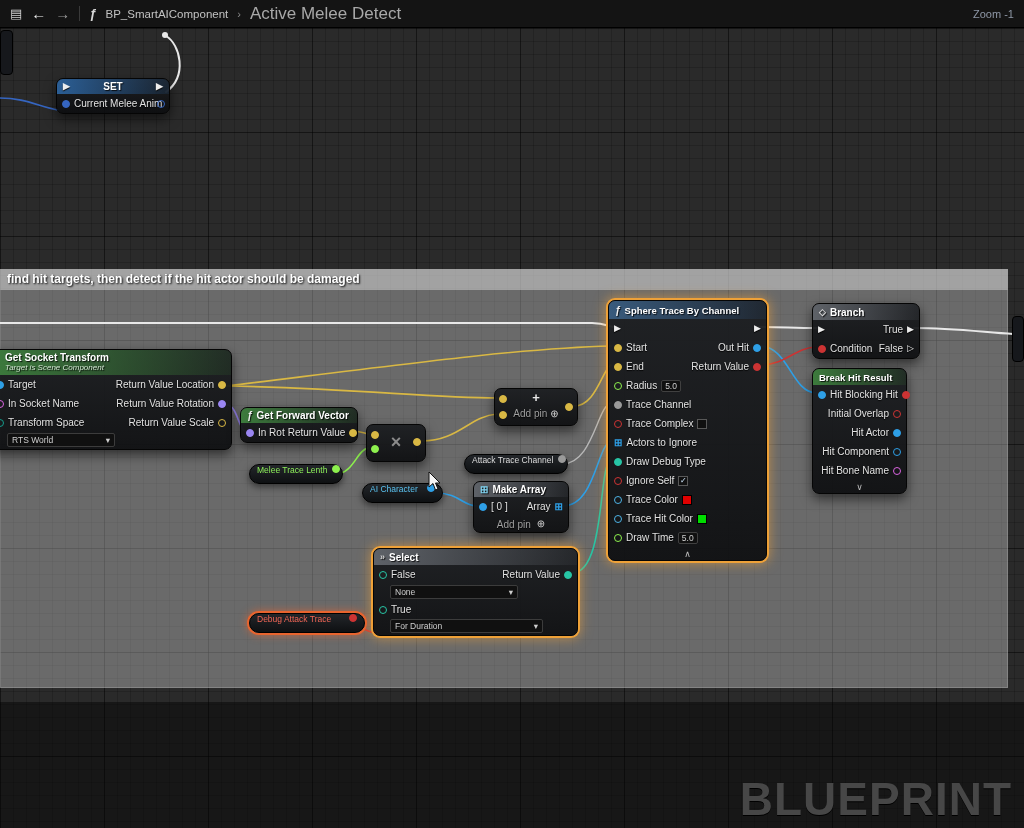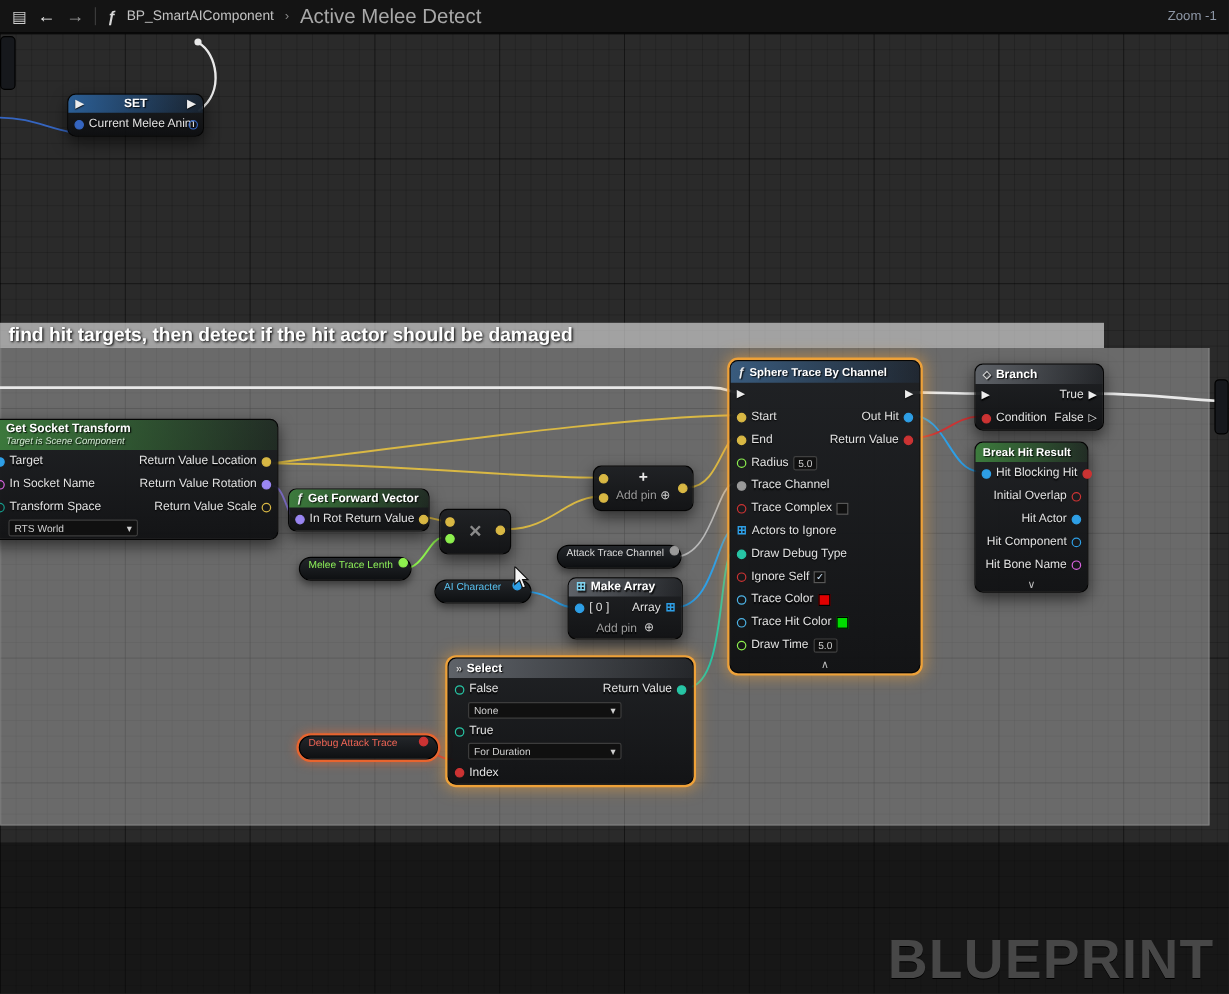--- a/index.html
+++ b/index.html
@@ -24,22 +24,22 @@
     background-image:
       linear-gradient(rgba(0,0,0,.40) 1px,transparent 1px),
       linear-gradient(90deg,rgba(0,0,0,.40) 1px,transparent 1px),
       linear-gradient(rgba(0,0,0,.16) 1px,transparent 1px),
       linear-gradient(90deg,rgba(0,0,0,.16) 1px,transparent 1px);
     background-size:104px 104px,104px 104px,13px 13px,13px 13px;z-index:0}
   .bottomshade{position:absolute;left:0;top:702px;width:1024px;height:126px;
     background:rgba(5,5,5,.48);z-index:1}
 
   
-  .comment-title{position:absolute;left:0;top:269px;width:920px;height:21px;
-    background:rgba(235,235,235,.62);color:#fff;font-weight:bold;font-size:16px;line-height:21px;
+  .comment-title{position:absolute;left:0;top:269px;width:1008px;height:21px;
+    background:rgba(235,235,235,.62);color:#fff;font-weight:bold;font-size:12px;line-height:21px;
     padding:0 7px;text-shadow:1px 1px 2px rgba(0,0,0,.95);z-index:1;white-space:nowrap;overflow:hidden}
   .comment-body{position:absolute;left:0;top:290px;width:1008px;height:398px;
     background:rgba(255,255,255,.30);border:1px solid rgba(255,255,255,.18);border-top:none;z-index:1}
 
   
   .wires{position:absolute;left:0;top:0;width:1024px;height:828px;z-index:2;pointer-events:none}
 
   
   .node{position:absolute;background:linear-gradient(rgba(28,30,33,.95),rgba(12,13,15,.92));
     border:1px solid #050505;border-radius:7px;box-shadow:0 5px 12px rgba(0,0,0,.55);z-index:3}
@@ -285,29 +285,23 @@
       <span>▾</span>
     </div>
   </div>
   <div class="nrow" style="height:17px">
     <div class="lft">
       <span class="pin" style="--c:#27c5a5"></span>
       <span class="plbl">True</span>
     </div>
   </div>
   <div class="ddrow">
-    <div class="dd" style="width:128px">
+    <div class="dd" style="width:153px">
       <span>For Duration</span>
       <span>▾</span>
-    </div>
-  </div>
-  <div class="nrow" style="height:18px">
-    <div class="lft">
-      <span class="pin fill" style="--c:#cc3333"></span>
-      <span class="plbl">Index</span>
     </div>
   </div>
 </div>
 
 <div class="pill sel" style="left:249px;top:613px;width:116px;color:#f06555">
   <span>Debug Attack Trace</span>
   <span class="pin fill" style="--c:#cc3333;margin-left:auto"></span>
 </div>
 
 <div class="node sel" style="left:608px;top:300px;width:159px">

